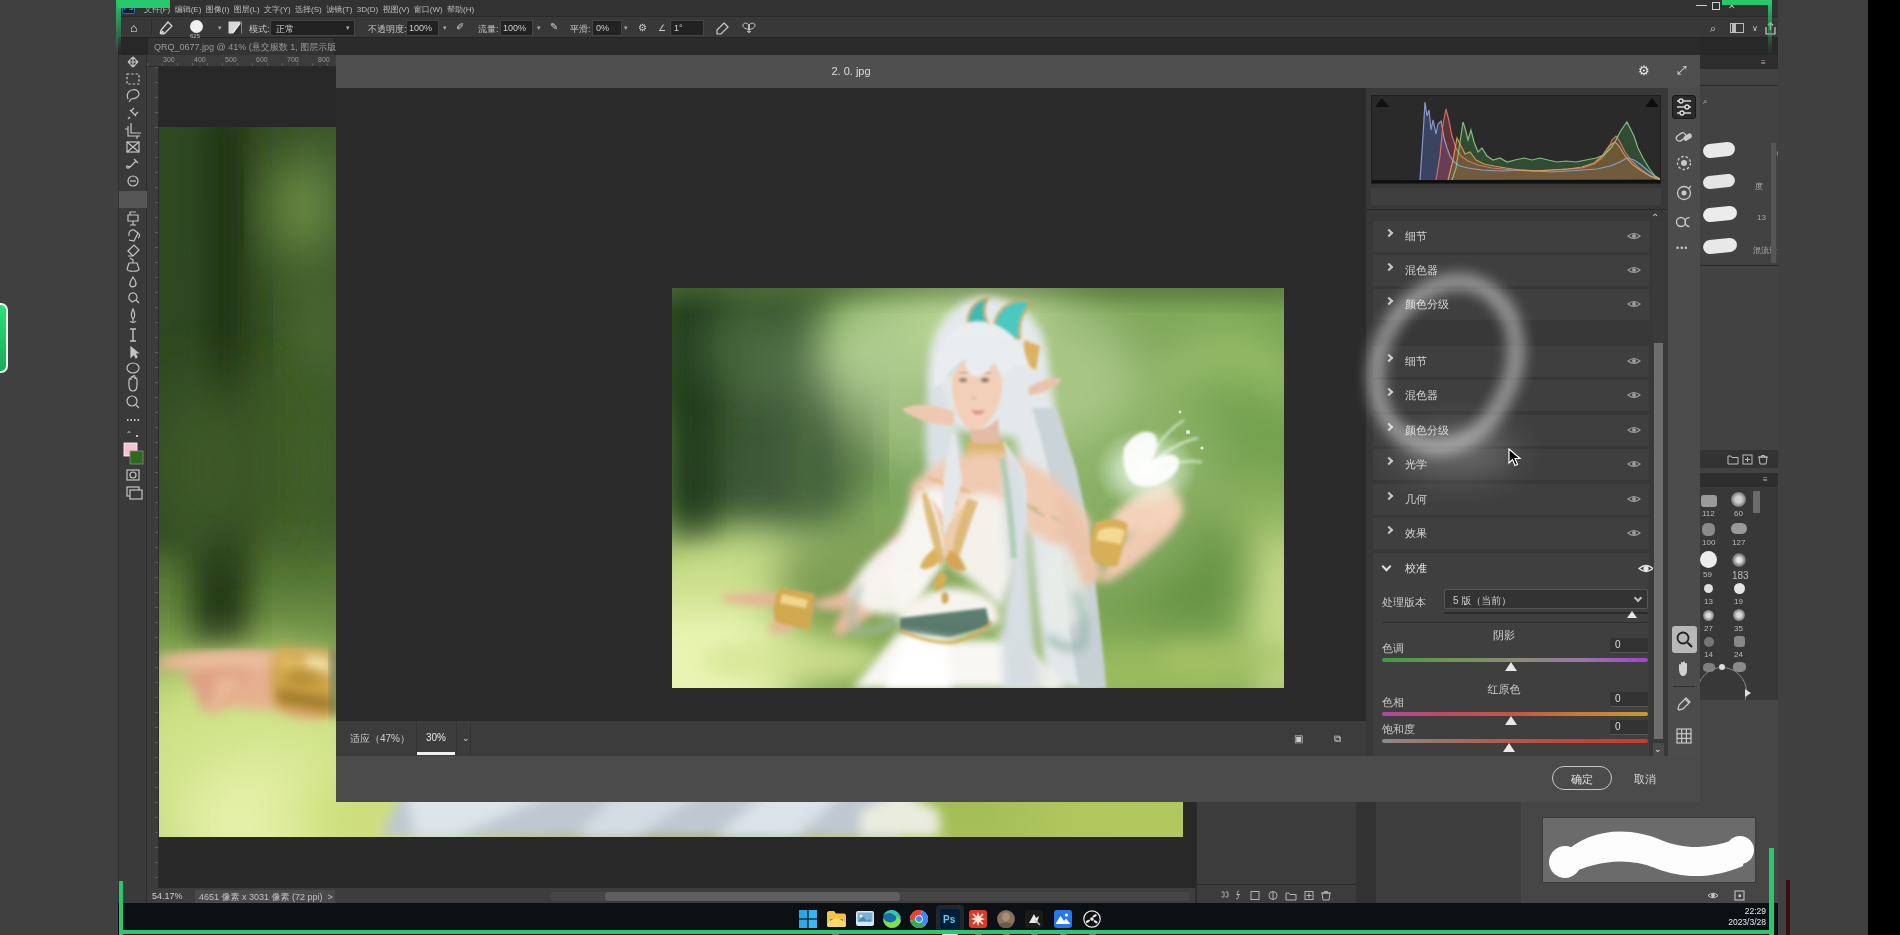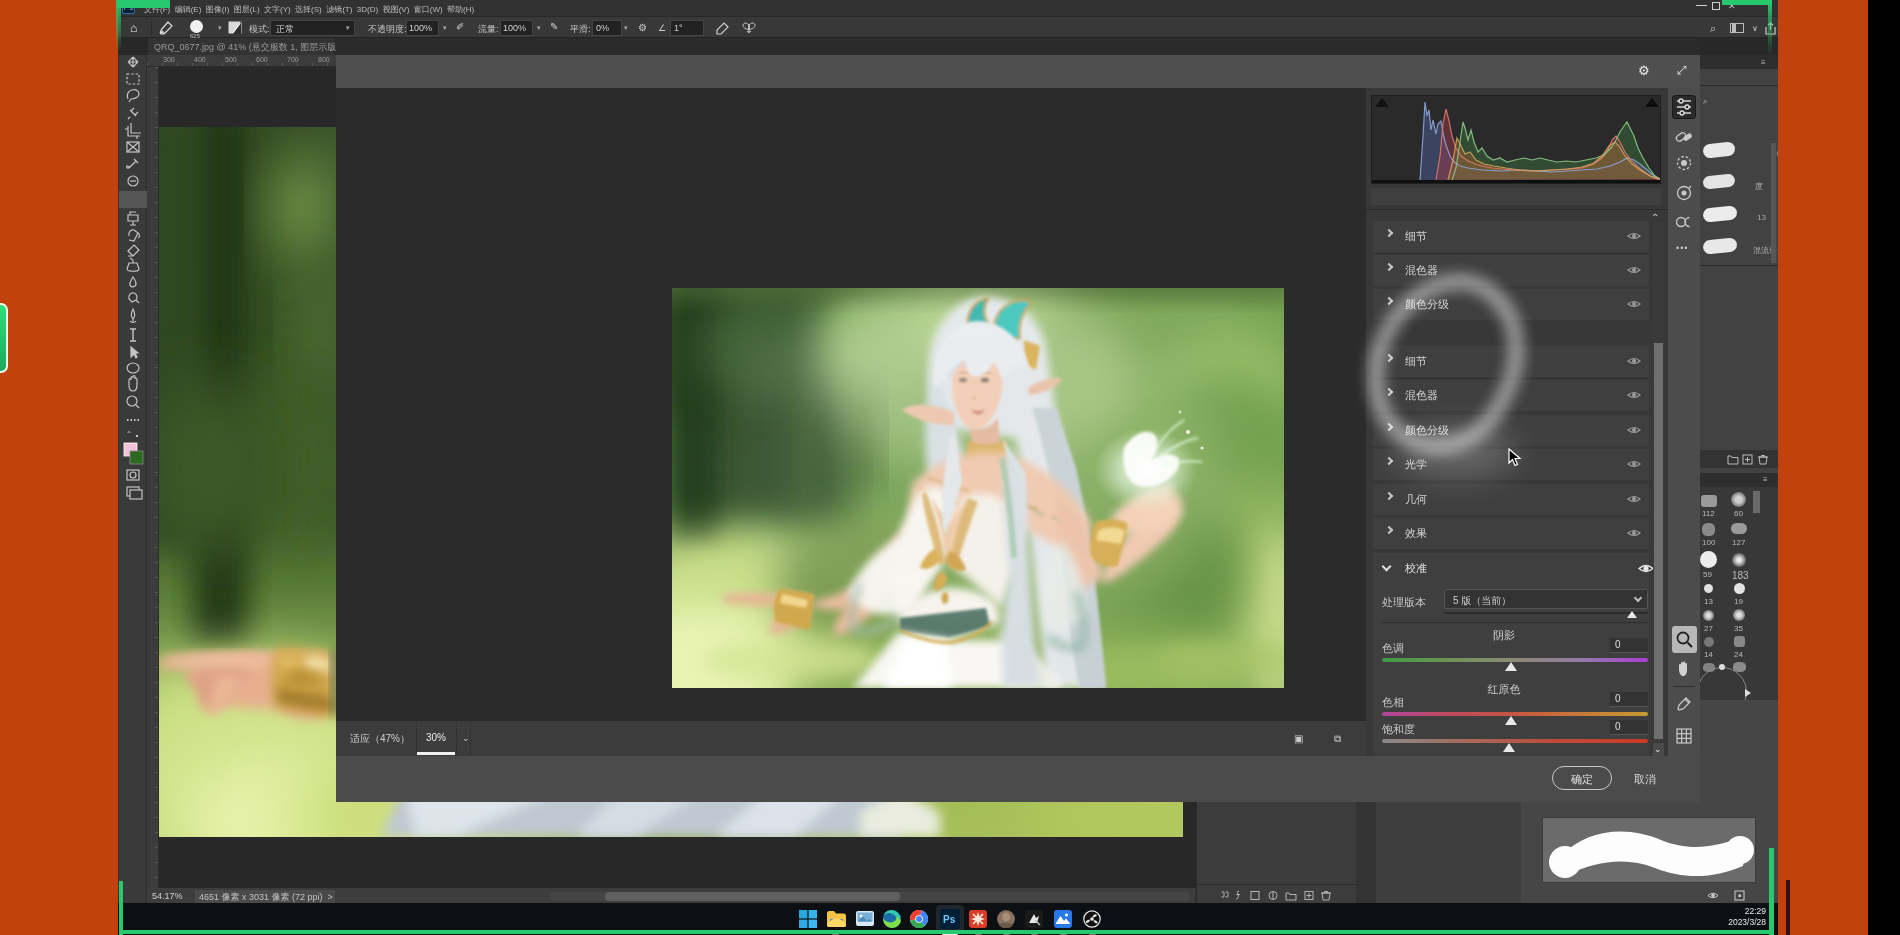--- a/index.html
+++ b/index.html
@@ -1,19 +1,19 @@
 <!DOCTYPE html>
 <html><head>
 <meta charset="utf-8">
 <style>
   * { margin:0; padding:0; box-sizing:border-box; }
   html,body { width:1900px; height:935px; background:#000; overflow:hidden;
     font-family:"Liberation Sans", sans-serif; }
   .abs { position:absolute; }
-  #stage { position:relative; width:1868px; height:935px; background:#c2410c; }
+  #stage { position:relative; width:1868px; height:935px; background:#404040; }
   .txt { color:#c8c8c8; font-size:9px; white-space:nowrap; }
 </style>
 </head>
 <body>
 <div id="stage">
 
   <div class="abs" id="pswin" style="left:118px;top:0;width:1660px;height:905px;background:#323232;">
 
     <div class="abs" style="left:0;top:0;width:1660px;height:16px;background:#323232;">
       <div class="abs" style="left:4px;top:2px;width:13px;height:12px;background:#0b2033;border:1px solid #2a6db5;border-radius:2px;color:#7ab6e8;font-size:8px;line-height:10px;text-align:center;">Ps</div>
@@ -318,20 +318,21 @@
       <div class="abs" style="left:52px;top:3px;color:#c0c0c0;font-size:9px;">4651 像素 x 3031 像素 (72 ppi)&nbsp;&nbsp;&gt;</div>
       <div class="abs" style="left:403px;top:4px;width:640px;height:9px;background:#454545;border-radius:4px;"></div>
         <div class="abs" style="left:458px;top:4px;width:295px;height:9px;background:#5f5f5f;border-radius:4px;"></div>
     </div>
   </div>
 
   <div class="abs" id="acr" style="left:336px;top:38px;width:1364px;height:764px;background:#2b2b2b;">
 
 
     <div class="abs" style="left:0;top:17px;width:1364px;height:33px;background:#4f4f4f;">
+      <div class="abs" style="left:0;top:10px;width:1030px;text-align:center;color:#dedede;font-size:11px;">2. 0. jpg</div>
       <div class="abs" style="left:1302px;top:8px;color:#e8e8e8;font-size:13px;">⚙</div>
       <div class="abs" style="left:1341px;top:8px;color:#e8e8e8;font-size:12px;">⤢</div>
     </div>
 
     <div class="abs" id="mainphoto" style="left:336px;top:250px;width:612px;height:400px;overflow:hidden;">
       <svg width="612" height="400" viewBox="0 0 612 400">
         <defs>
           <filter id="mb20" x="-50%" y="-50%" width="200%" height="200%">
               <feGaussianBlur stdDeviation="20"></feGaussianBlur>
             </filter>

